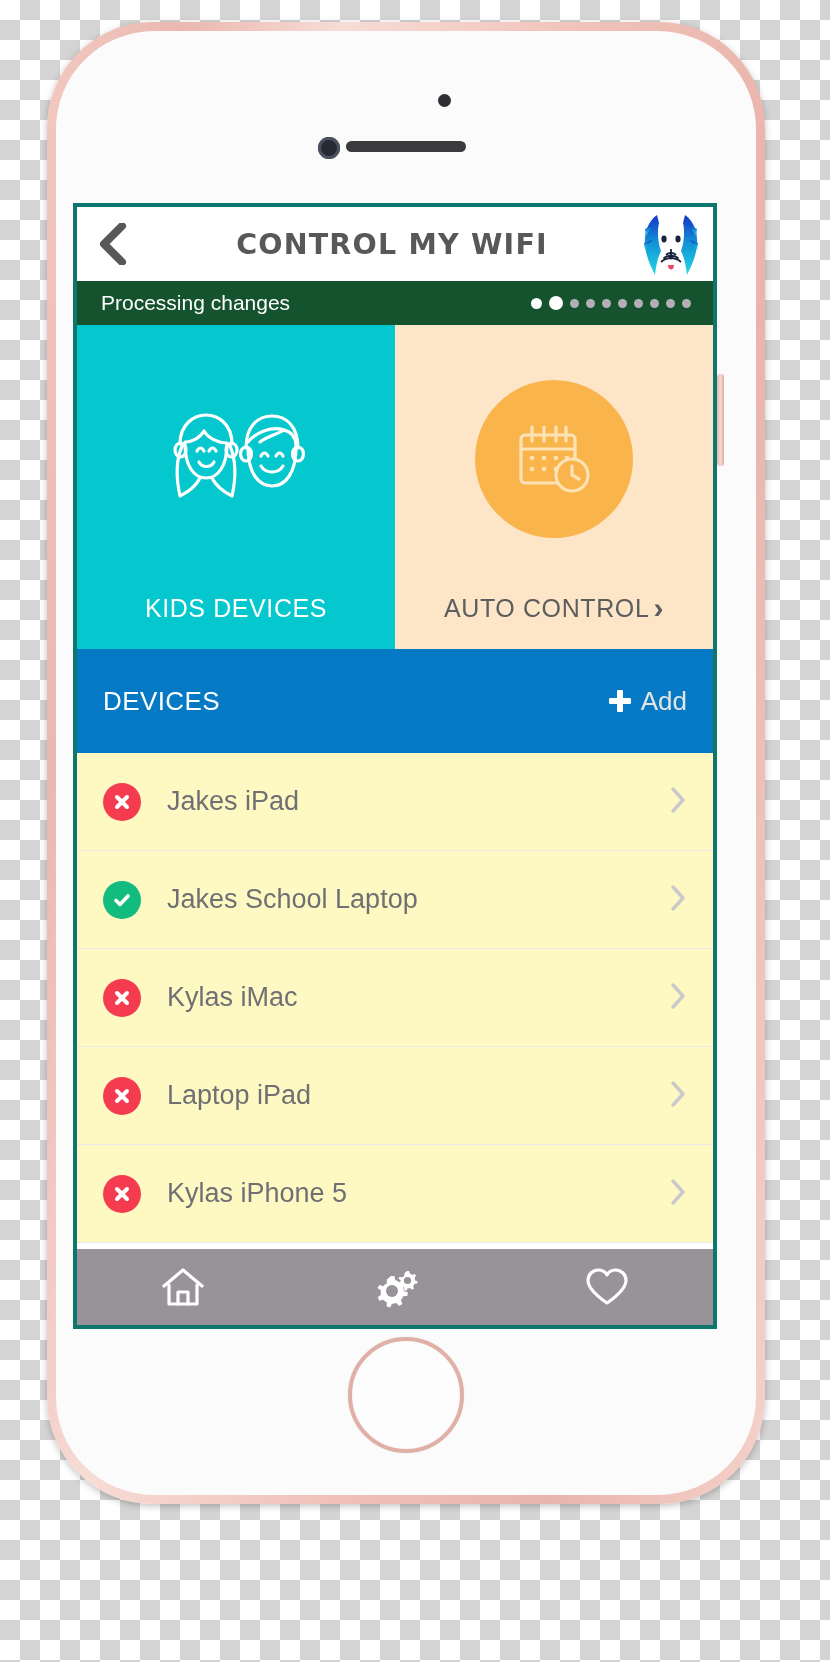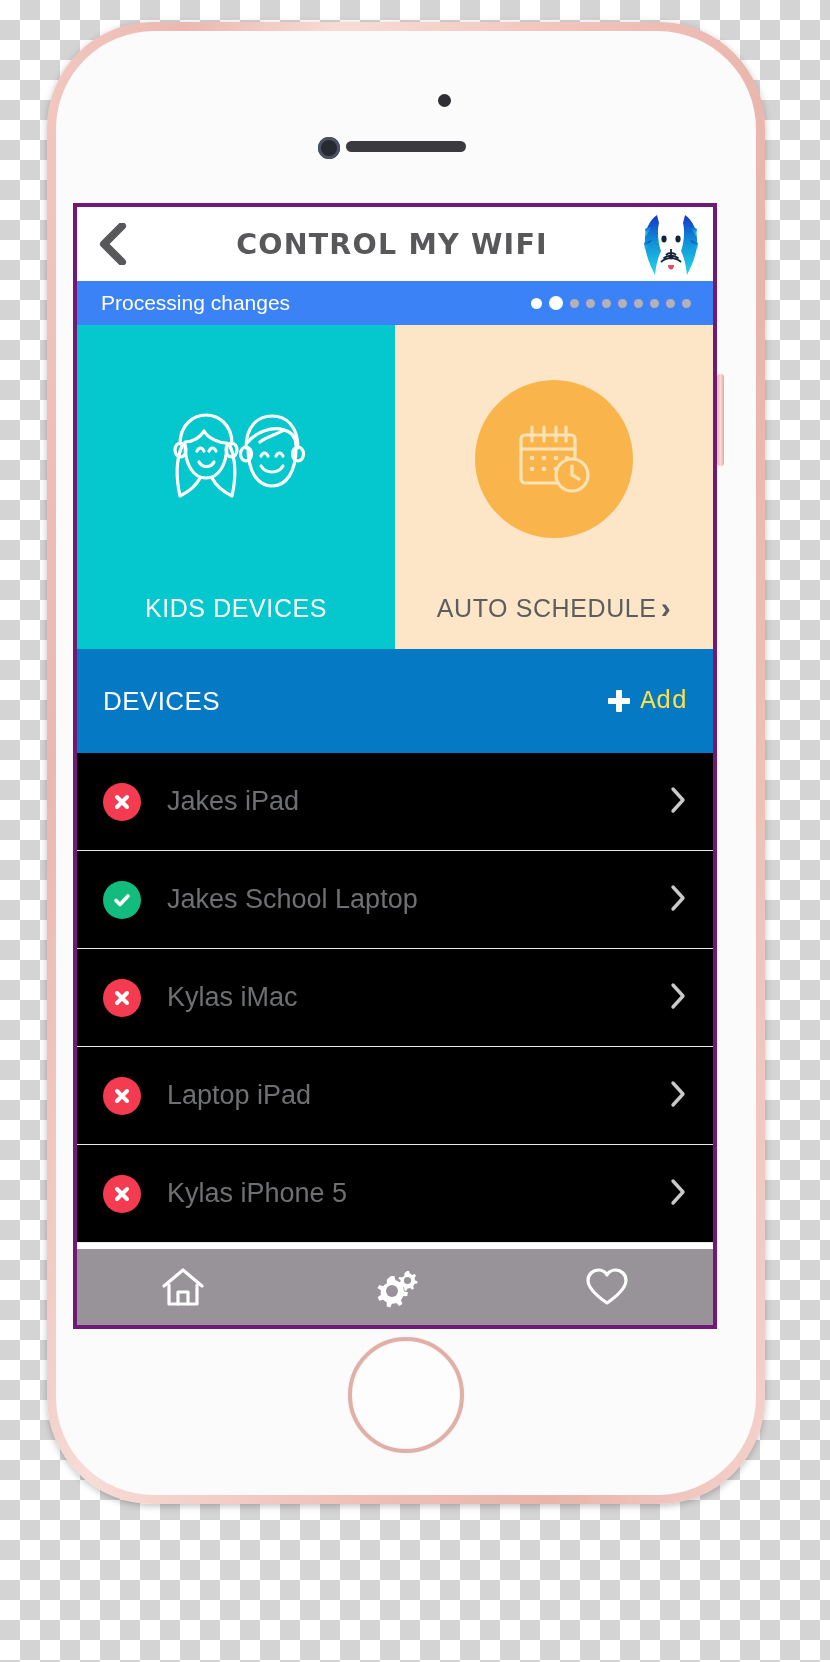--- a/index.html
+++ b/index.html
@@ -72,21 +72,21 @@
     border: 4px solid #e0b0a7;
     box-shadow: inset 0 0 2px rgba(0,0,0,0.08), 0 0 2px rgba(0,0,0,0.10);
   }
 
   
   .screen {
     position: absolute;
     left: 73px; top: 203px;
     width: 644px; height: 1126px;
     background: #ffffff;
-    border: 4px solid #701a75;
+    border: 4px solid #0f766e;
     overflow: hidden;
     display: flex; flex-direction: column;
   }
 
   
   .app-header {
     position: relative;
     height: 74px;
     background: #ffffff;
     display: flex; align-items: center;
@@ -110,21 +110,21 @@
   }
   .brand-logo {
     width: 78px; height: 74px;
     display: flex; align-items: center; justify-content: center;
     padding-right: 6px;
   }
 
   
   .processing-bar {
     height: 44px;
-    background: #3b82f6;
+    background: #14532d;
     display: flex; align-items: center;
     justify-content: space-between;
     padding: 0 22px 0 24px;
     flex: 0 0 auto;
   }
   .processing-text {
     color: #ffffff;
     font-size: 21px;
     font-family: "Liberation Sans", sans-serif;
   }
@@ -170,40 +170,40 @@
     height: 104px; background: #0579C4;
     display: flex; align-items: center; justify-content: space-between;
     padding: 0 26px;
     flex: 0 0 auto;
   }
   .devices-title {
     color: #ffffff; font-size: 26px; letter-spacing: 0.4px;
   }
   .add-btn {
     display: flex; align-items: center; gap: 10px;
-    color: #fde047; font-size: 26px; cursor: pointer; font-family: Liberation Mono, monospace;
+    color: #e5e5e5; font-size: 26px; cursor: pointer;
   }
   .plus-icon {
     position: relative; width: 22px; height: 22px; display:block;
   }
   .plus-icon::before, .plus-icon::after {
     content:""; position:absolute; background:#fff; border-radius:1px;
   }
   .plus-icon::before { left:0; top:8px; width:22px; height:6px; }
   .plus-icon::after  { top:0; left:8px; height:22px; width:6px; }
 
   
   .device-list { flex: 1 1 auto; background: #ffffff; overflow: hidden; }
   .device-row {
     height: 98px;
     display: flex; align-items: center;
     padding: 0 22px 0 26px;
     border-bottom: 1px solid #e9e9e9;
     cursor: pointer;
-    background: #000000;
+    background: #fef9c3;
   }
   .status-icon {
     width: 38px; height: 38px; border-radius: 50%;
     flex: 0 0 auto;
     display: flex; align-items: center; justify-content: center;
   }
   .status-blocked { background: #F53B50; }
   .status-allowed { background: #12BC7E; }
   .device-name {
     flex: 1;
@@ -355,21 +355,21 @@
               <circle cx="24" cy="56" r="2.3"></circle>
                 <circle cx="36" cy="56" r="2.3"></circle>
               <circle cx="48" cy="56" r="2.3"></circle>
             </g>
             <circle cx="64" cy="62" r="16" fill="#F9B54C" stroke="#FCE2B4" stroke-width="3.2"></circle>
             <path d="M64 53 V62 L71 66" fill="none" stroke="#FCE2B4" stroke-width="3.2" stroke-linecap="round"></path>
           </svg>
         </div>
       </div>
       <div class="tile-label">
-        <span>AUTO SCHEDULE</span>
+        <span>AUTO CONTROL</span>
         <span style="font-size:30px;font-weight:bold;line-height:1;">›</span>
       </div>
     </div>
 
   </div>
 
   <div class="devices-bar">
     <span class="devices-title">DEVICES</span>
     <span class="add-btn">
       <span class="plus-icon"></span>

